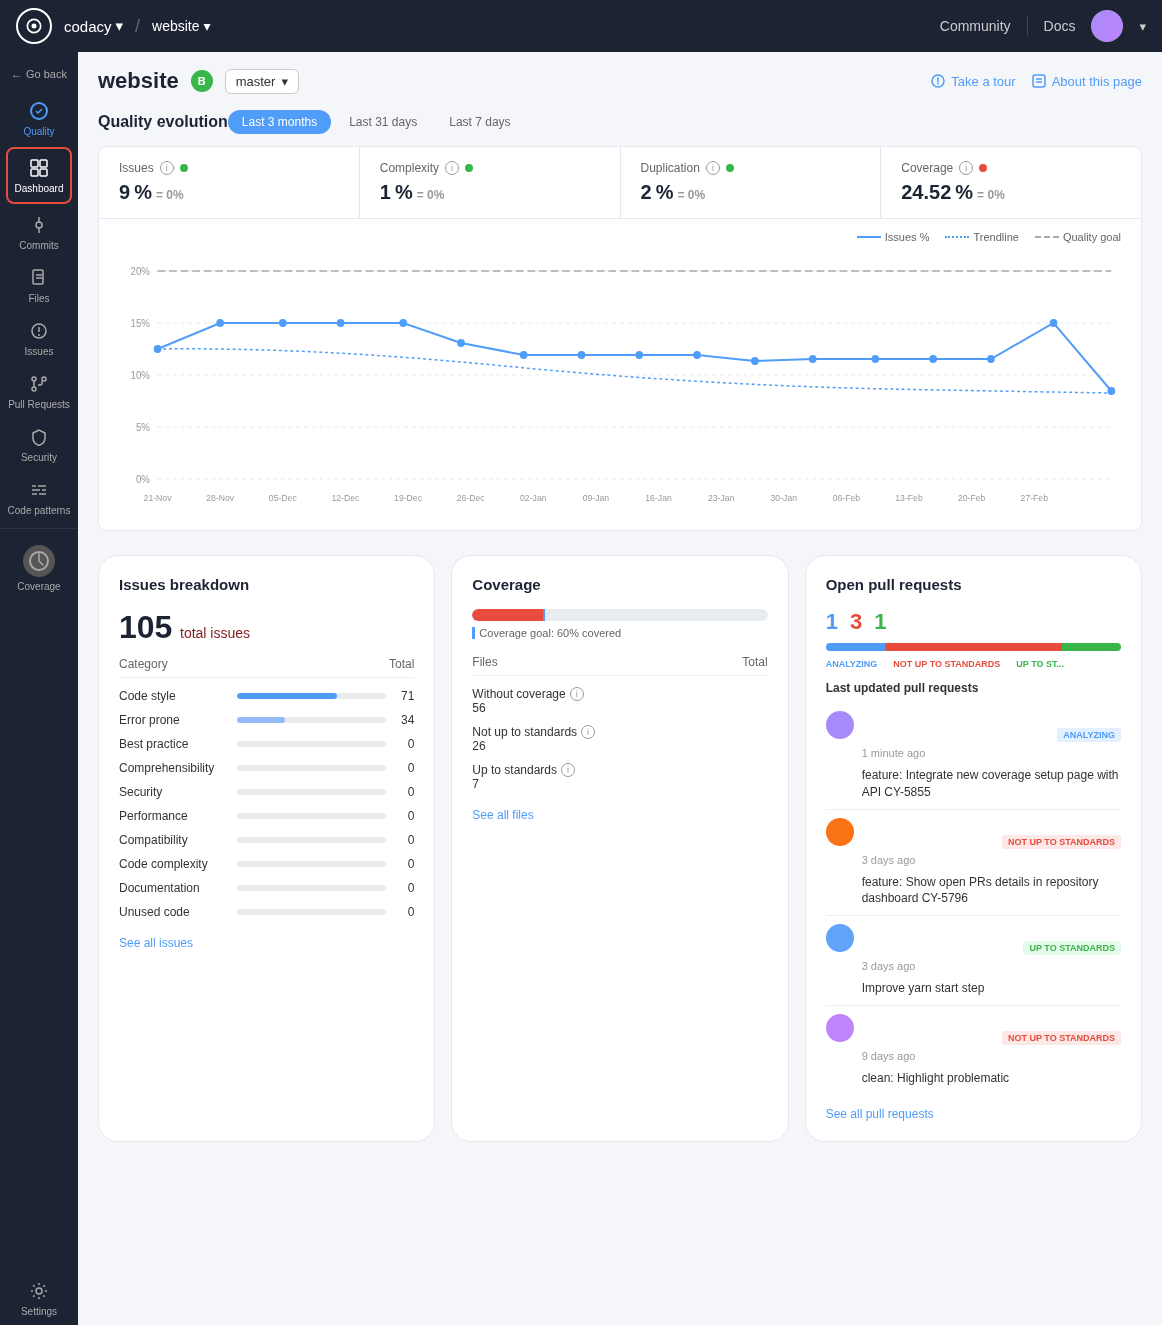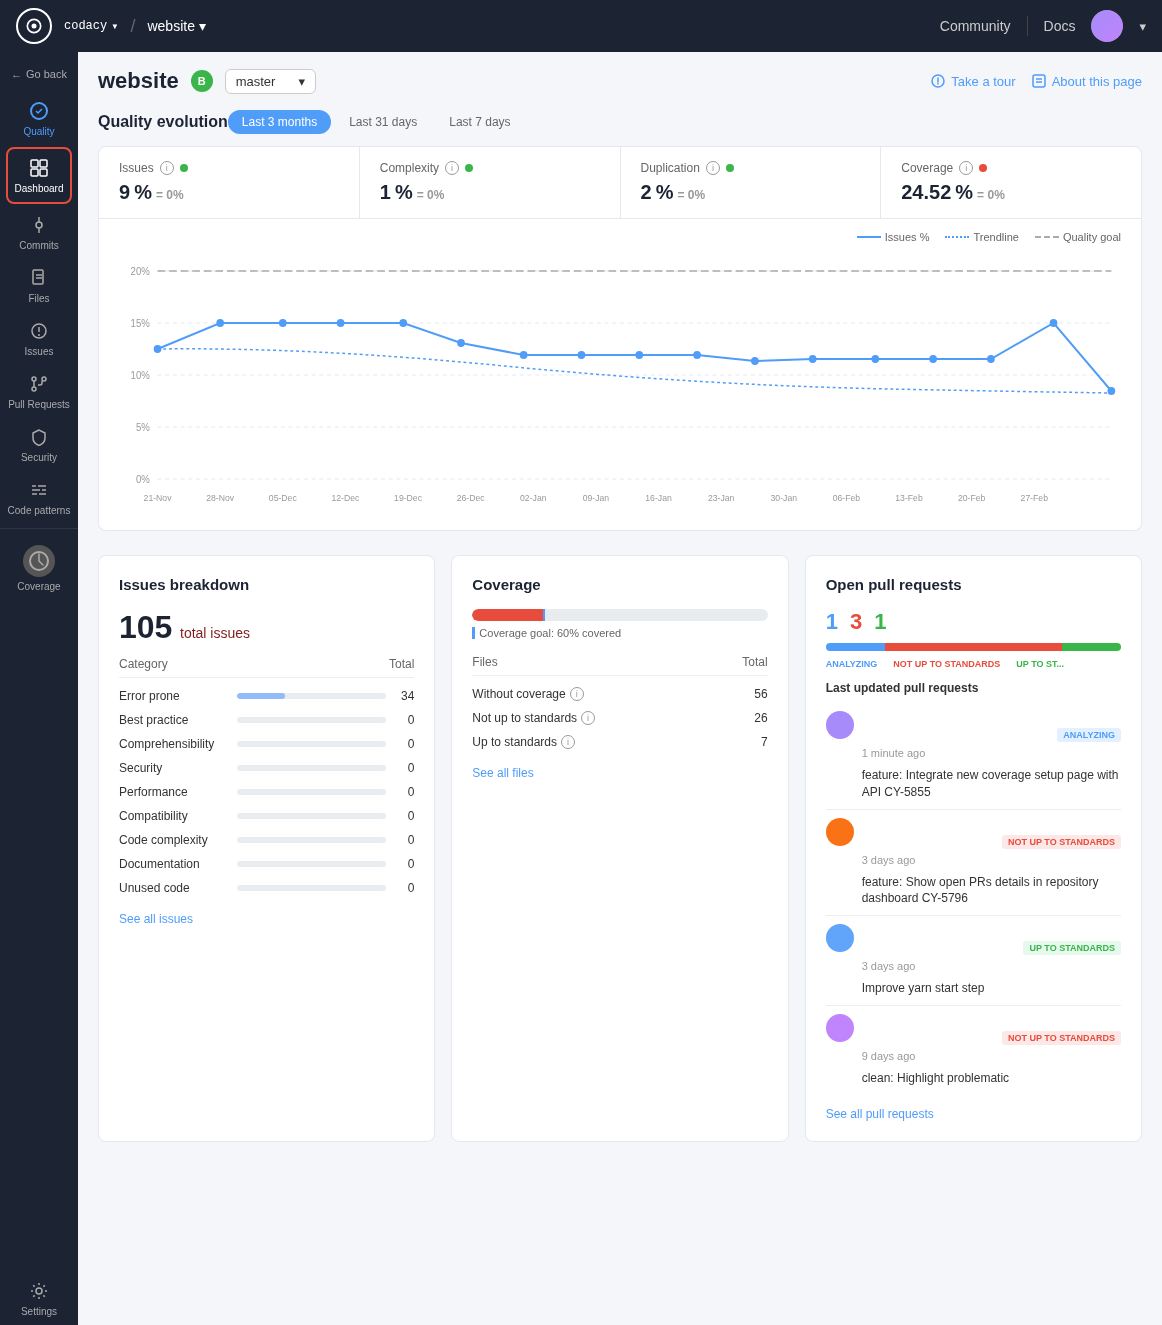--- a/index.html
+++ b/index.html
@@ -10,21 +10,21 @@
       background: #1c2333;
       color: #fff;
       display: flex;
       align-items: center;
       height: 52px;
       padding: 0 16px;
       gap: 12px;
     }
     .topnav-logo { width: 36px; height: 36px; border-radius: 50%; border: 2px solid #fff; display: flex; align-items: center; justify-content: center; }
     .topnav-logo svg { width: 20px; height: 20px; }
-    .topnav-brand { color: #fff; font-size: 12px; display: flex; align-items: center; gap: 4px; cursor: pointer; font-family: Liberation Mono, monospace; }
+    .topnav-brand { color: #fff; font-size: 15px; display: flex; align-items: center; gap: 4px; cursor: pointer; }
     .topnav-sep { color: #666; font-size: 18px; }
     .topnav-repo { color: #fff; font-size: 14px; display: flex; align-items: center; gap: 4px; cursor: pointer; }
     .topnav-right { margin-left: auto; display: flex; align-items: center; gap: 16px; }
     .topnav-right a { color: #ccc; text-decoration: none; font-size: 14px; }
     .topnav-avatar { width: 32px; height: 32px; border-radius: 50%; background: #888; display: flex; align-items: center; justify-content: center; overflow: hidden; cursor: pointer; }
     .topnav-avatar-img { width: 32px; height: 32px; border-radius: 50%; background: linear-gradient(135deg, #a78bfa, #c084fc); }
     .docs-divider { border-left: 1px solid #444; height: 20px; }
 
     
     .layout { display: flex; min-height: calc(100vh - 52px); }
@@ -105,21 +105,21 @@
       color: #fff;
       border-radius: 50%;
       width: 22px; height: 22px;
       display: flex; align-items: center; justify-content: center;
       font-size: 11px; font-weight: bold;
     }
     .branch-select {
       border: 1px solid #ccc;
       border-radius: 6px;
       padding: 4px 10px;
-      display: flex; align-items: center; gap: 23px;
+      display: flex; align-items: center; gap: 6px;
       font-size: 13px;
       cursor: pointer;
       background: #fff;
     }
     .page-actions { margin-left: auto; display: flex; align-items: center; gap: 16px; }
     .page-action-btn {
       display: flex; align-items: center; gap: 6px;
       color: #4f9cf9;
       font-size: 13px;
       cursor: pointer;
@@ -193,21 +193,21 @@
 
     
     .bottom-grid {
       display: grid;
       grid-template-columns: 1fr 1fr 1fr;
       gap: 16px;
     }
     .card {
       background: #fff;
       border: 1px solid #e5e8ef;
-      border-radius: 8px;
+      border-radius: 20px;
       padding: 20px;
     }
     .card-title { font-size: 15px; font-weight: 600; color: #1c2333; margin-bottom: 16px; }
 
     
     .issues-total { font-size: 32px; font-weight: 700; color: #1c2333; margin-bottom: 4px; }
     .issues-total-label { font-size: 13px; color: #7f1d1d; display: inline; margin-left: 4px; font-weight: 400; font-size: 14px; }
     .issues-table { width: 100%; margin-top: 11px; }
     .issues-table-header { display: flex; justify-content: space-between; font-size: 12px; color: #666; padding-bottom: 6px; border-bottom: 1px solid #eee; margin-bottom: 6px; }
     .issue-row { display: flex; align-items: center; padding: 5px 0; gap: 8px; }
@@ -222,21 +222,21 @@
     
     .coverage-pct { font-size: 32px; font-weight: 700; color: #1c2333; }
     .coverage-pct-label { font-size: 14px; color: #666; margin-left: 4px; }
     .coverage-bar-container { height: 12px; background: #e9ecef; border-radius: 6px; overflow: hidden; margin: 12px 0 6px; display: flex; }
     .coverage-bar-filled { background: #e74c3c; border-radius: 6px 0 0 6px; }
     .coverage-bar-marker { width: 2px; background: #4f9cf9; }
     .coverage-goal-text { font-size: 11px; color: #666; display: flex; align-items: center; gap: 4px; margin-bottom: 16px; }
     .coverage-goal-marker { width: 3px; height: 12px; background: #4f9cf9; display: inline-block; }
     .coverage-files-table { width: 100%; }
     .coverage-files-header { display: flex; justify-content: space-between; font-size: 12px; color: #666; padding-bottom: 6px; border-bottom: 1px solid #eee; margin-bottom: 6px; }
-    .coverage-file-row { display: flex; justify-content: space-between; padding: 5px 0; font-size: 12px; }
+    .coverage-file-row { display: flex; justify-content: center; padding: 5px 0; font-size: 12px; flex-direction: column; }
     .coverage-file-name { color: #333; display: flex; align-items: center; gap: 4px; }
 
     
     .pr-counts { display: flex; gap: 12px; margin-bottom: 8px; }
     .pr-count { font-size: 22px; font-weight: 700; }
     .pr-count.blue { color: #4f9cf9; }
     .pr-count.red { color: #e74c3c; }
     .pr-count.green { color: #3ab54a; }
     .pr-bar-row { display: flex; height: 8px; border-radius: 4px; overflow: hidden; margin-bottom: 8px; }
     .pr-bar-seg { height: 100%; }
@@ -569,20 +569,27 @@
         <div>
           <span class="issues-total">105</span>
           <span class="issues-total-label">total issues</span>
         </div>
         <div class="issues-table">
           <div class="issues-table-header">
             <span>Category</span>
             <span>Total</span>
           </div>
           <div class="issue-row">
+            <span class="issue-name">Code style</span>
+            <div class="issue-bar-container">
+              <div class="issue-bar blue" style="width:67%"></div>
+            </div>
+            <span class="issue-count">71</span>
+          </div>
+          <div class="issue-row">
             <span class="issue-name">Error prone</span>
             <div class="issue-bar-container">
               <div class="issue-bar light-blue" style="width:32%"></div>
             </div>
             <span class="issue-count">34</span>
           </div>
           <div class="issue-row">
             <span class="issue-name">Best practice</span>
             <div class="issue-bar-container">
                 <div class="issue-bar" style="width:0%"></div>

